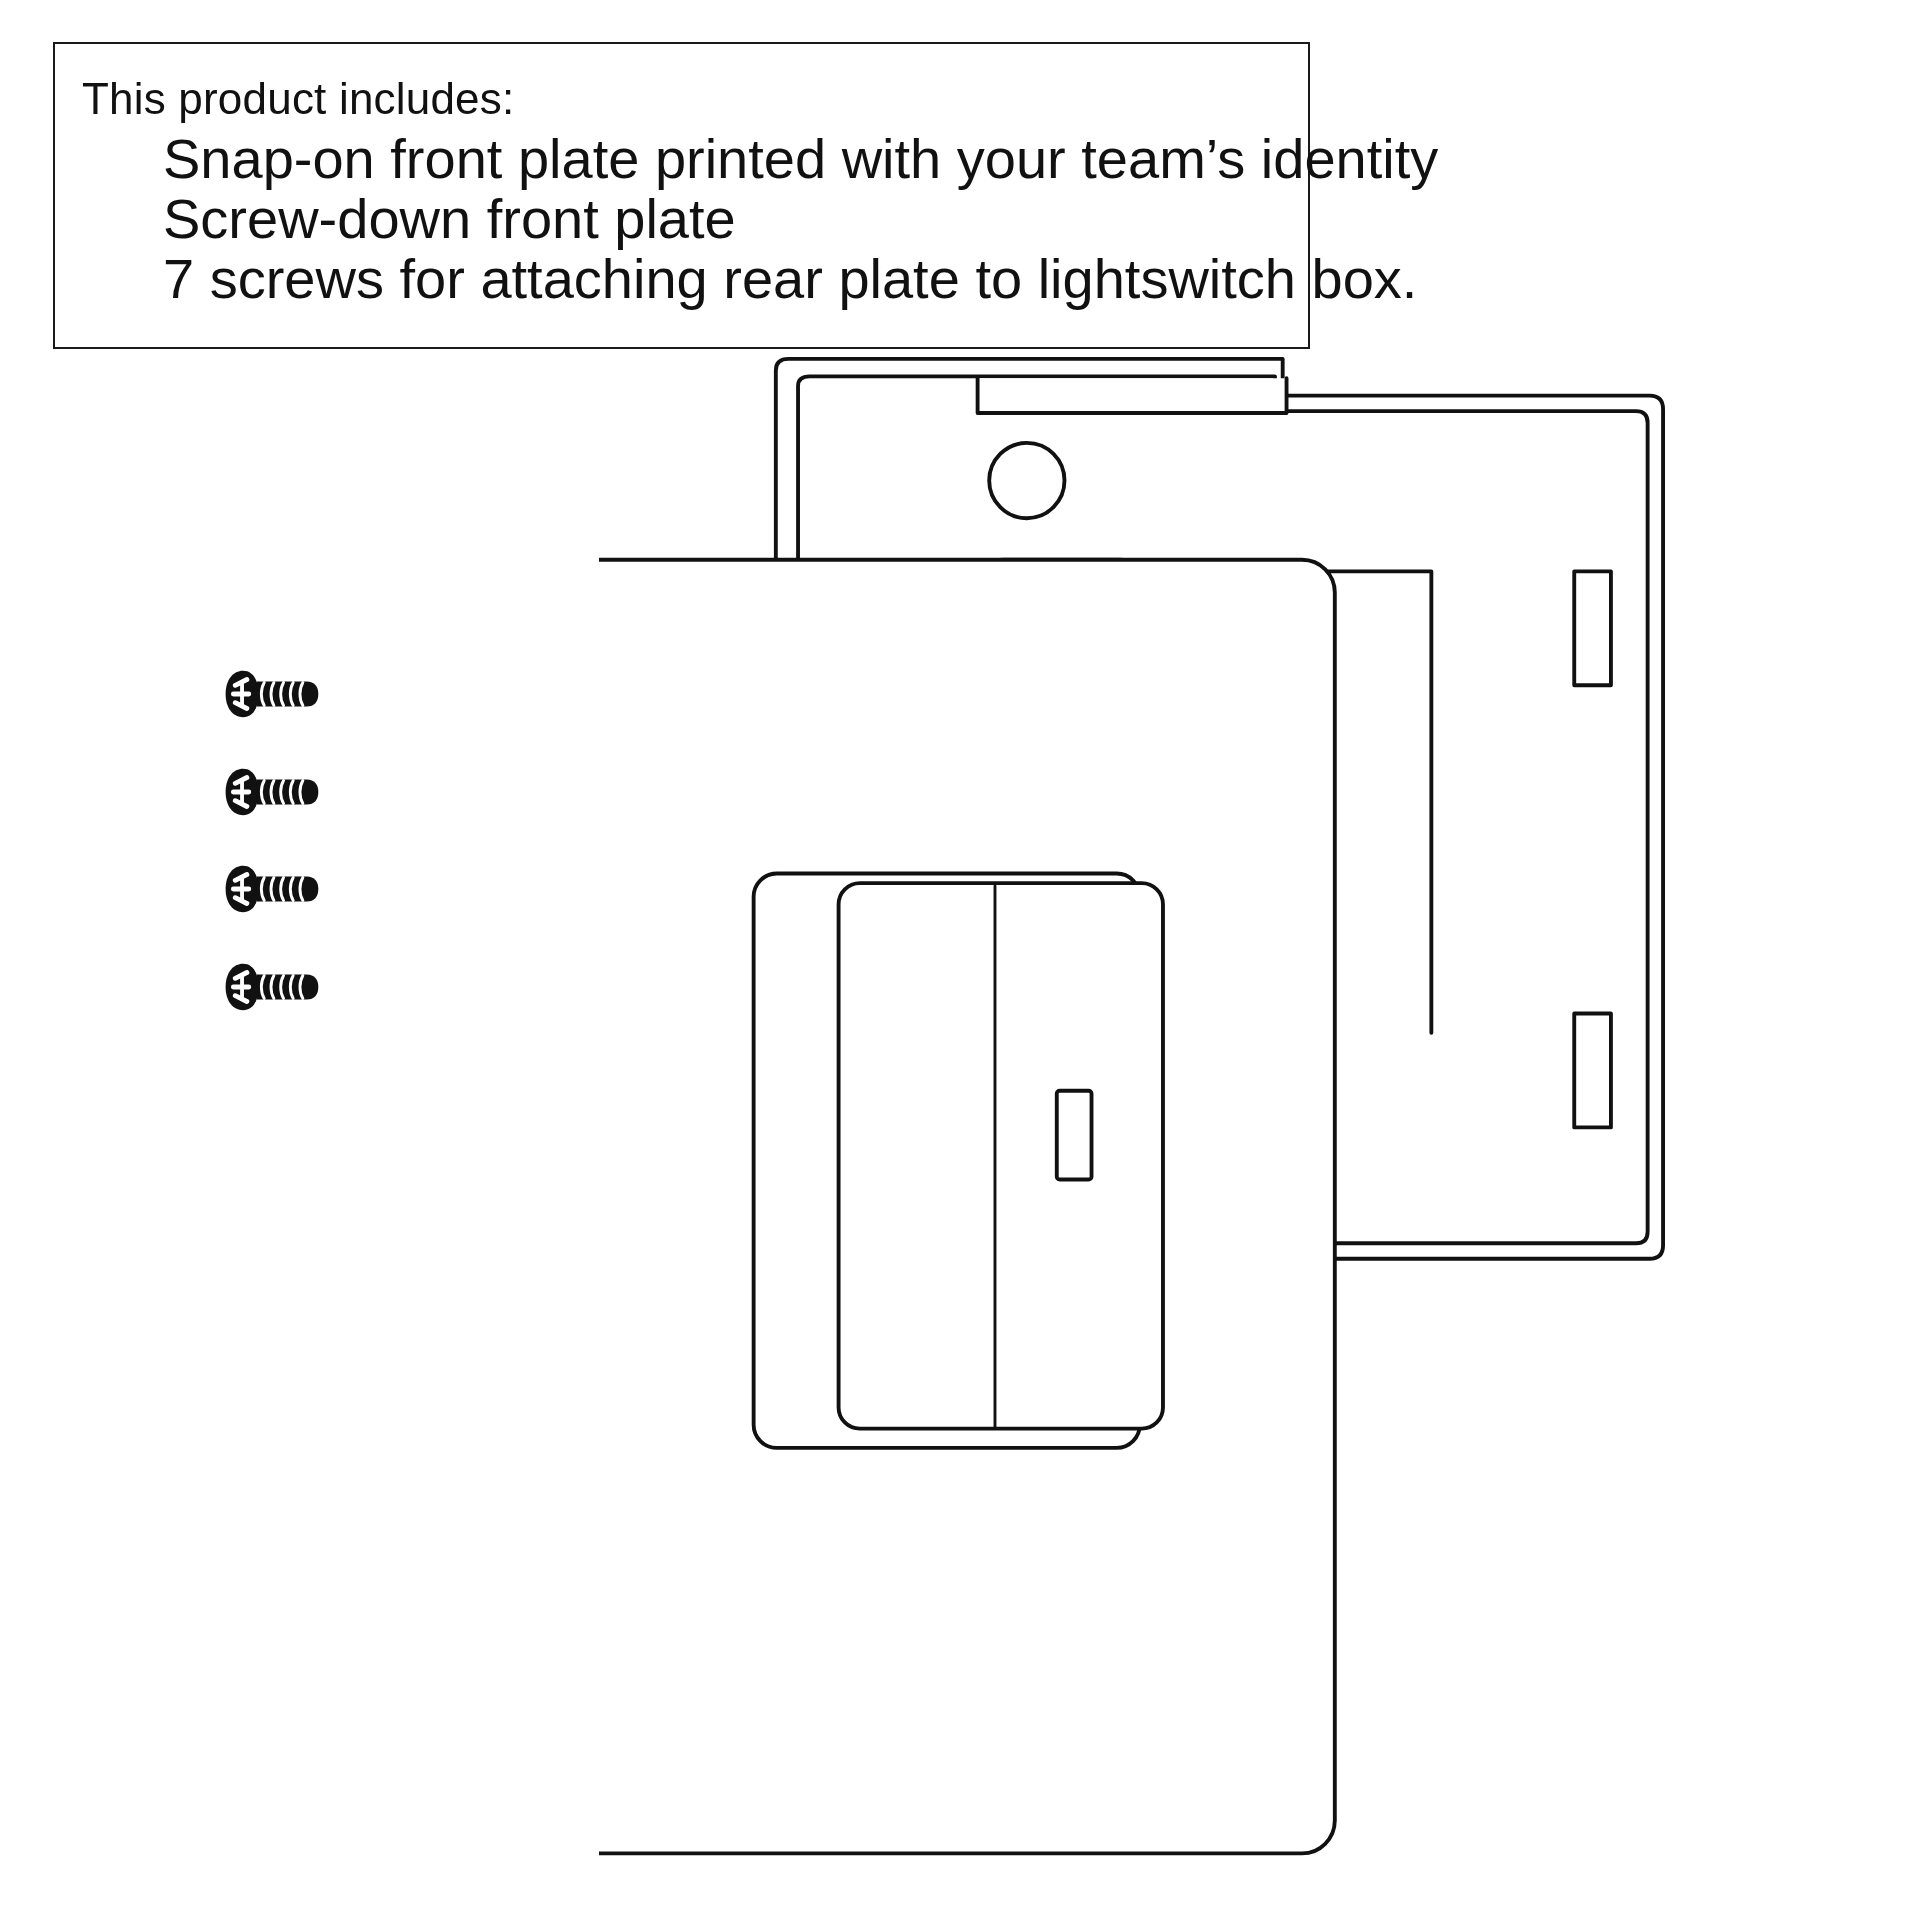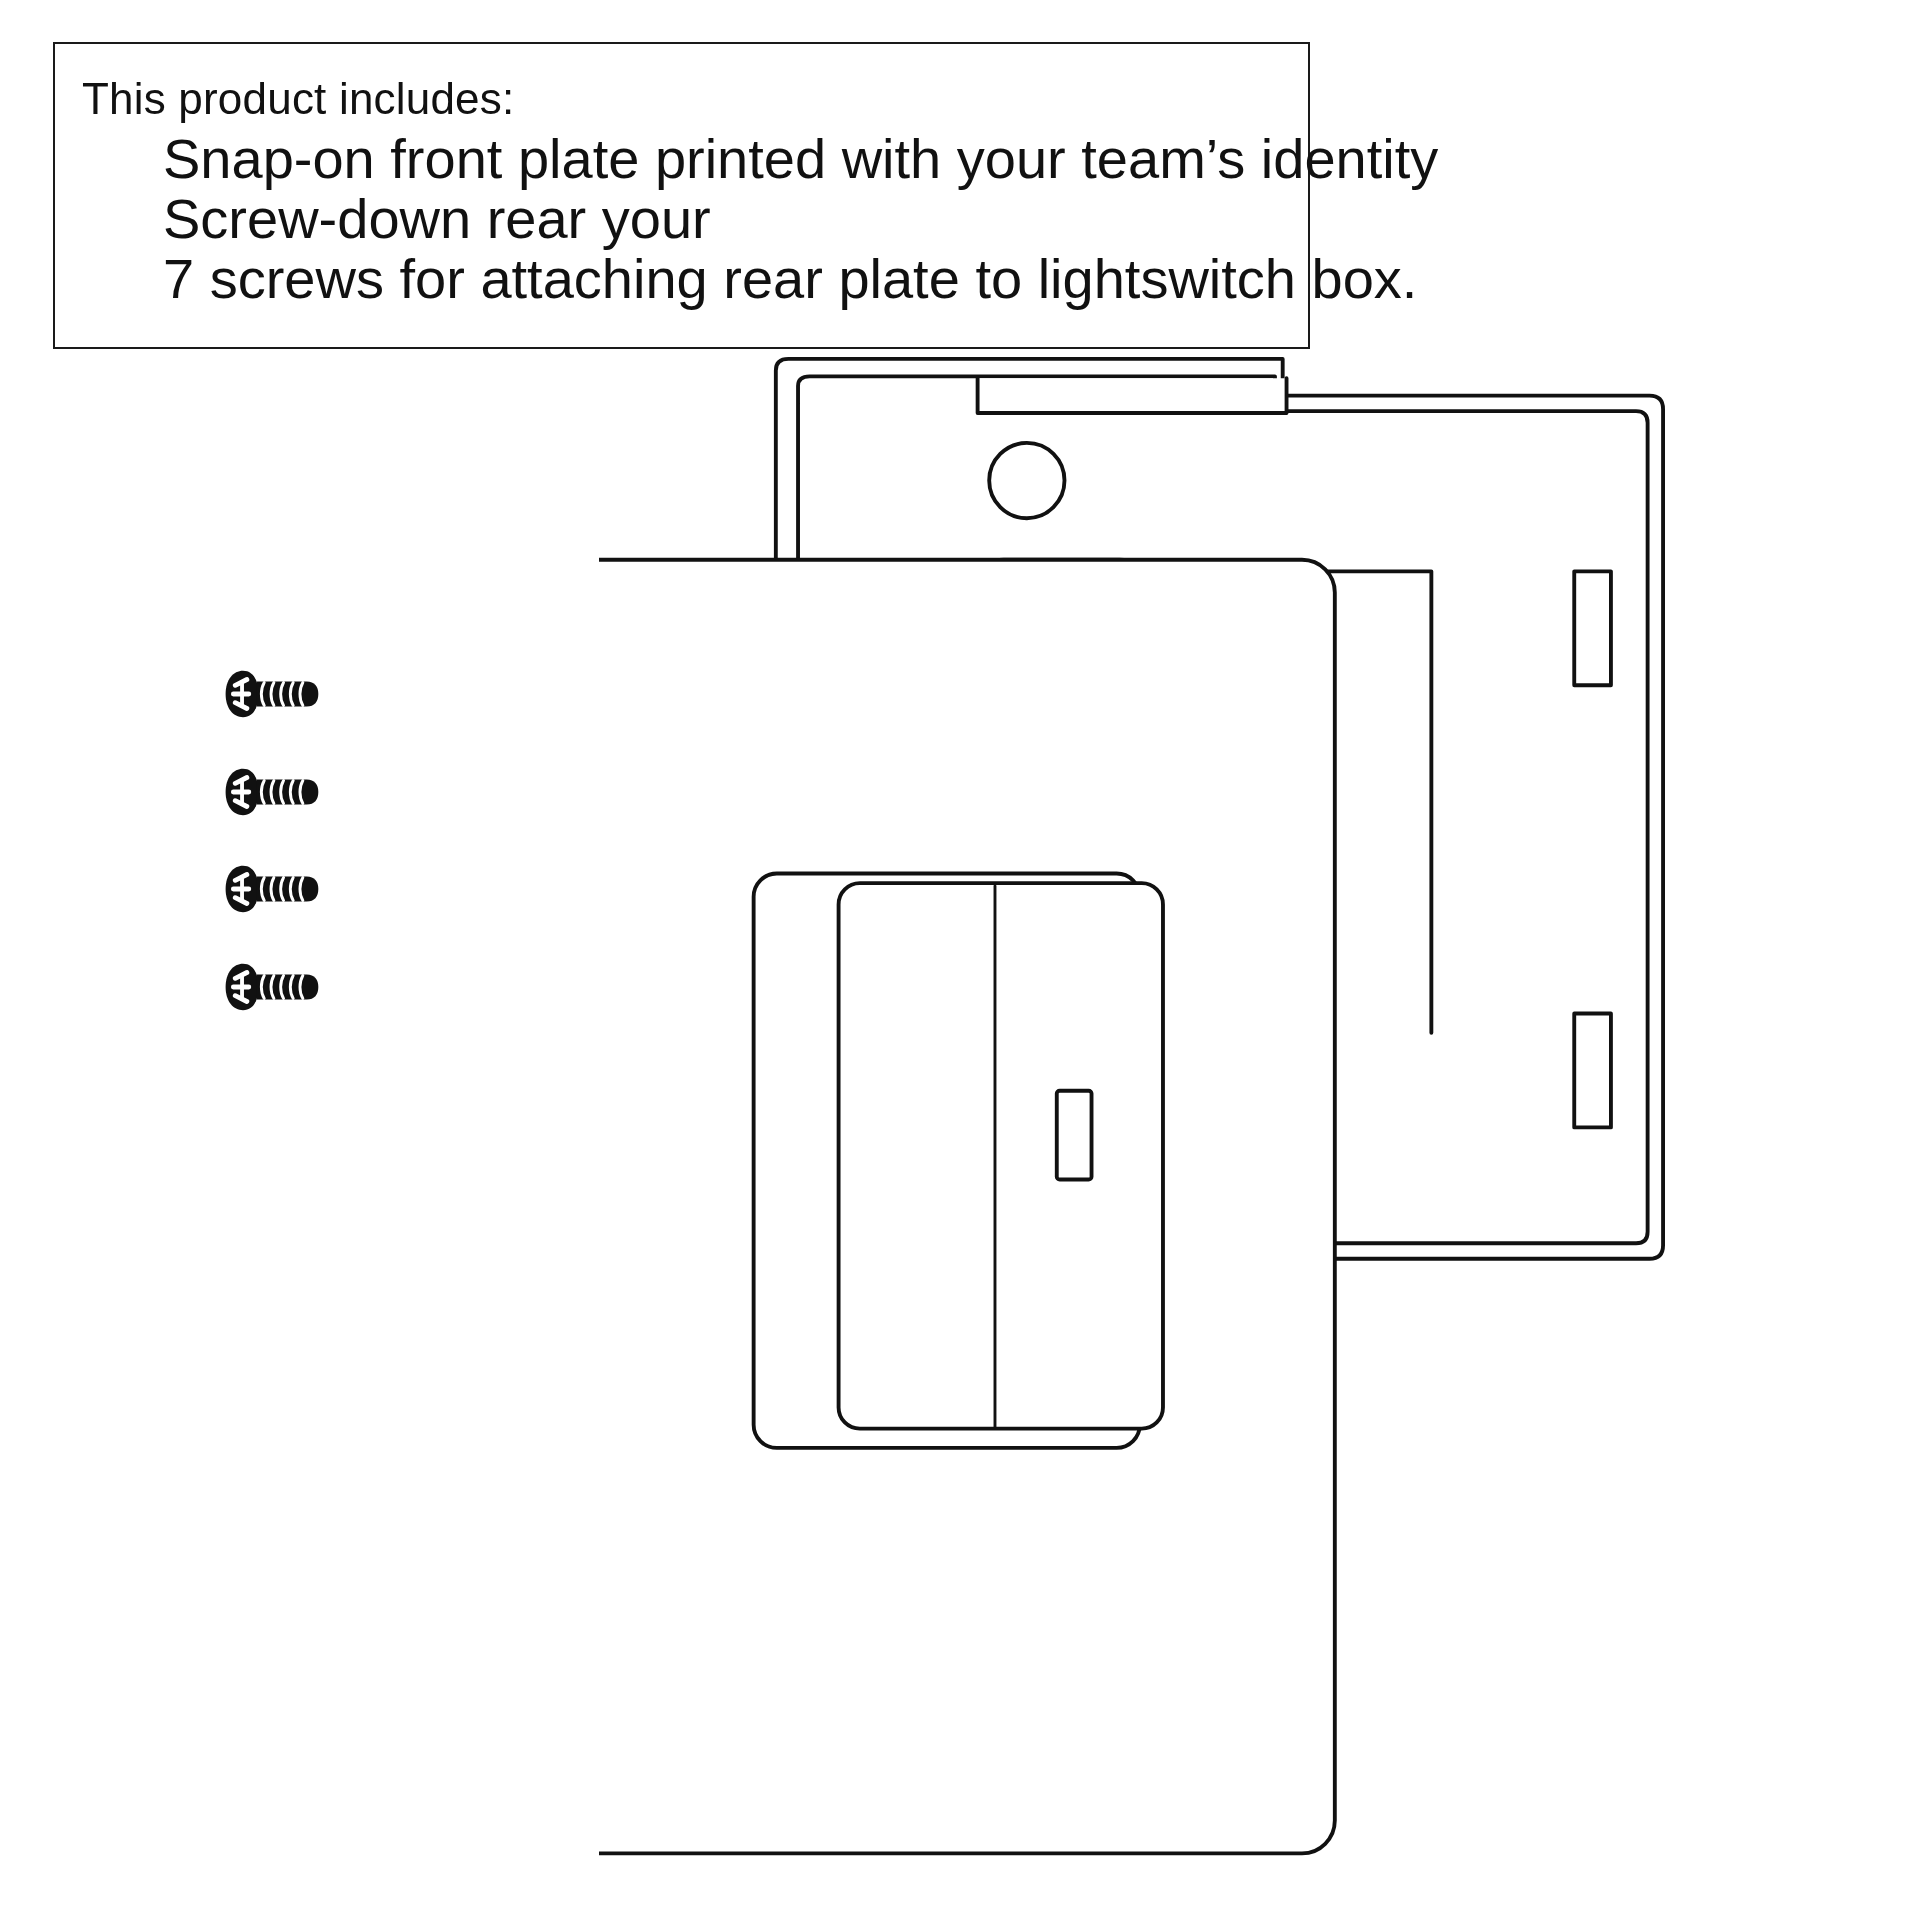--- a/index.html
+++ b/index.html
@@ -86,21 +86,21 @@
 </head>
 <body>
 
 <div id="page">
 
   <div class="callout-box">
     <div class="callout-inner">
       <div class="callout-heading">This product includes:</div>
       <ul class="callout-list">
         <li>Snap-on front plate printed with your team’s identity</li>
-        <li>Screw-down rear your</li>
+        <li>Screw-down front plate</li>
         <li>7 screws for attaching rear plate to lightswitch box.</li>
       </ul>
     </div>
   </div>
 
   <div class="screws">
 
     <div class="screw" style="top:0px;">
       <svg viewBox="0 0 118 58" xmlns="http://www.w3.org/2000/svg">
         <g fill="#111111" stroke="none">

